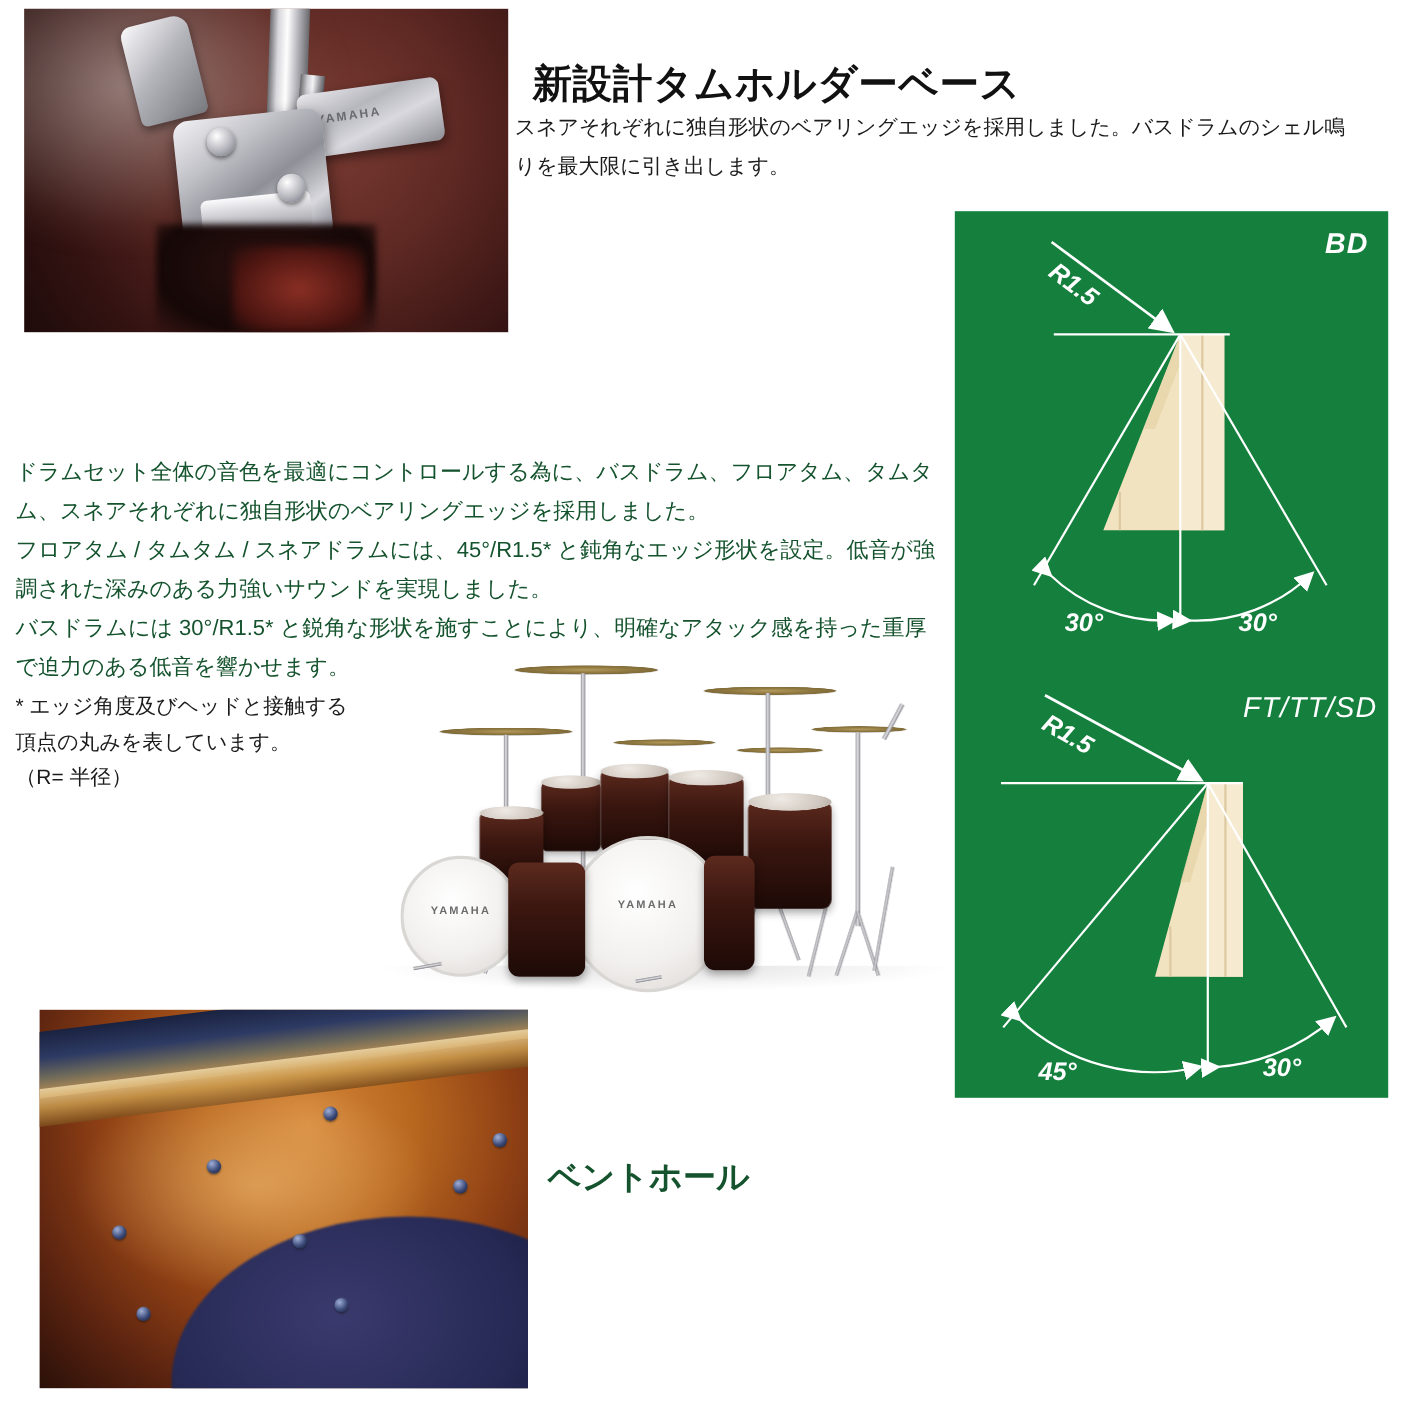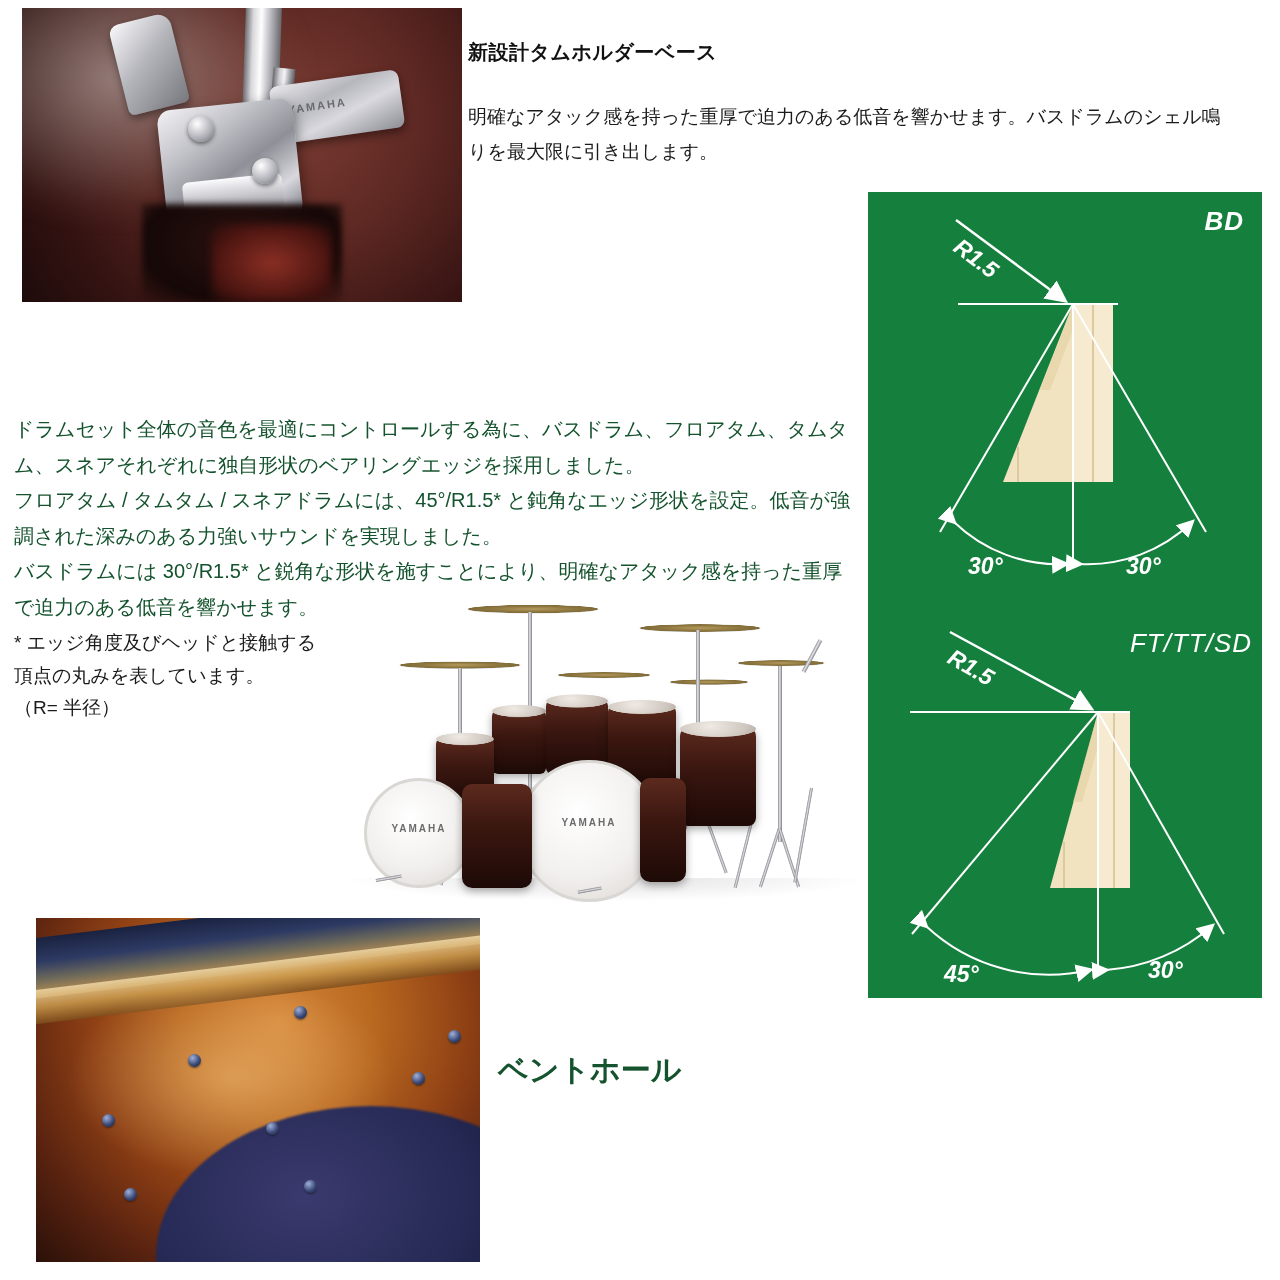--- a/index.html
+++ b/index.html
@@ -75,22 +75,22 @@
     background: radial-gradient(ellipse at 50% 40%, #2a1110, #150807 70%, transparent 100%);
     filter: blur(3px);
   }
   .tom-red-blob {
     position: absolute; left: 190px; top: 216px; width: 120px; height: 78px;
     background: radial-gradient(ellipse at 50% 50%, #8a2f24, #4a1410 70%, transparent 100%);
     filter: blur(4px);
   }
 
   .head1 {
-    position: absolute; left: 468px; top: 22px;
-    font-size: 20px; font-weight: bold; letter-spacing: .5px; color: #111;
+    position: absolute; left: 484px; top: 22px;
+    font-size: 36px; font-weight: bold; letter-spacing: .5px; color: #111;
   }
   .body1 {
     position: absolute; left: 468px; top: 80px; width: 760px;
     font-size: 19px; line-height: 1.85; color: #1b1b1b;
   }
 
   
   .head2 {
     position: absolute; left: 20px; top: 340px;
     font-size: 30px; font-weight: bold; color: #111;
@@ -220,21 +220,21 @@
       <span class="brand">YAMAHA</span>
     </div>
     <div class="tom-clamp"></div>
     <div class="tom-bolt" style="left:166px; top:108px;"></div>
     <div class="tom-bolt" style="left:230px; top:150px;"></div>
     <div class="tom-dark-blob"></div>
     <div class="tom-red-blob"></div>
   </div>
 
   <h2 class="head1">新設計タムホルダーベース</h2>
-  <p class="body1">明確なアタック感を持った重厚で迫力のある低音を響かせます。バスドラムのシェル鳴りを最大限に引き出します。</p>
+  <p class="body1">スネアそれぞれに独自形状のベアリングエッジを採用しました。バスドラムのシェル鳴りを最大限に引き出します。</p>
 
   <p class="body2" style="white-space:pre-line;">ドラムセット全体の音色を最適にコントロールする為に、バスドラム、フロアタム、タムタム、スネアそれぞれに独自形状のベアリングエッジを採用しました。
 フロアタム / タムタム / スネアドラムには、45°/R1.5* と鈍角なエッジ形状を設定。低音が強調された深みのある力強いサウンドを実現しました。
 バスドラムには 30°/R1.5* と鋭角な形状を施すことにより、明確なアタック感を持った重厚で迫力のある低音を響かせます。</p>
   <p class="note2" style="white-space:pre-line;">* エッジ角度及びヘッドと接触する
 頂点の丸みを表しています。
 （R= 半径）</p>
 
   <div class="drumkit">
     <div class="dk-floor"></div>

